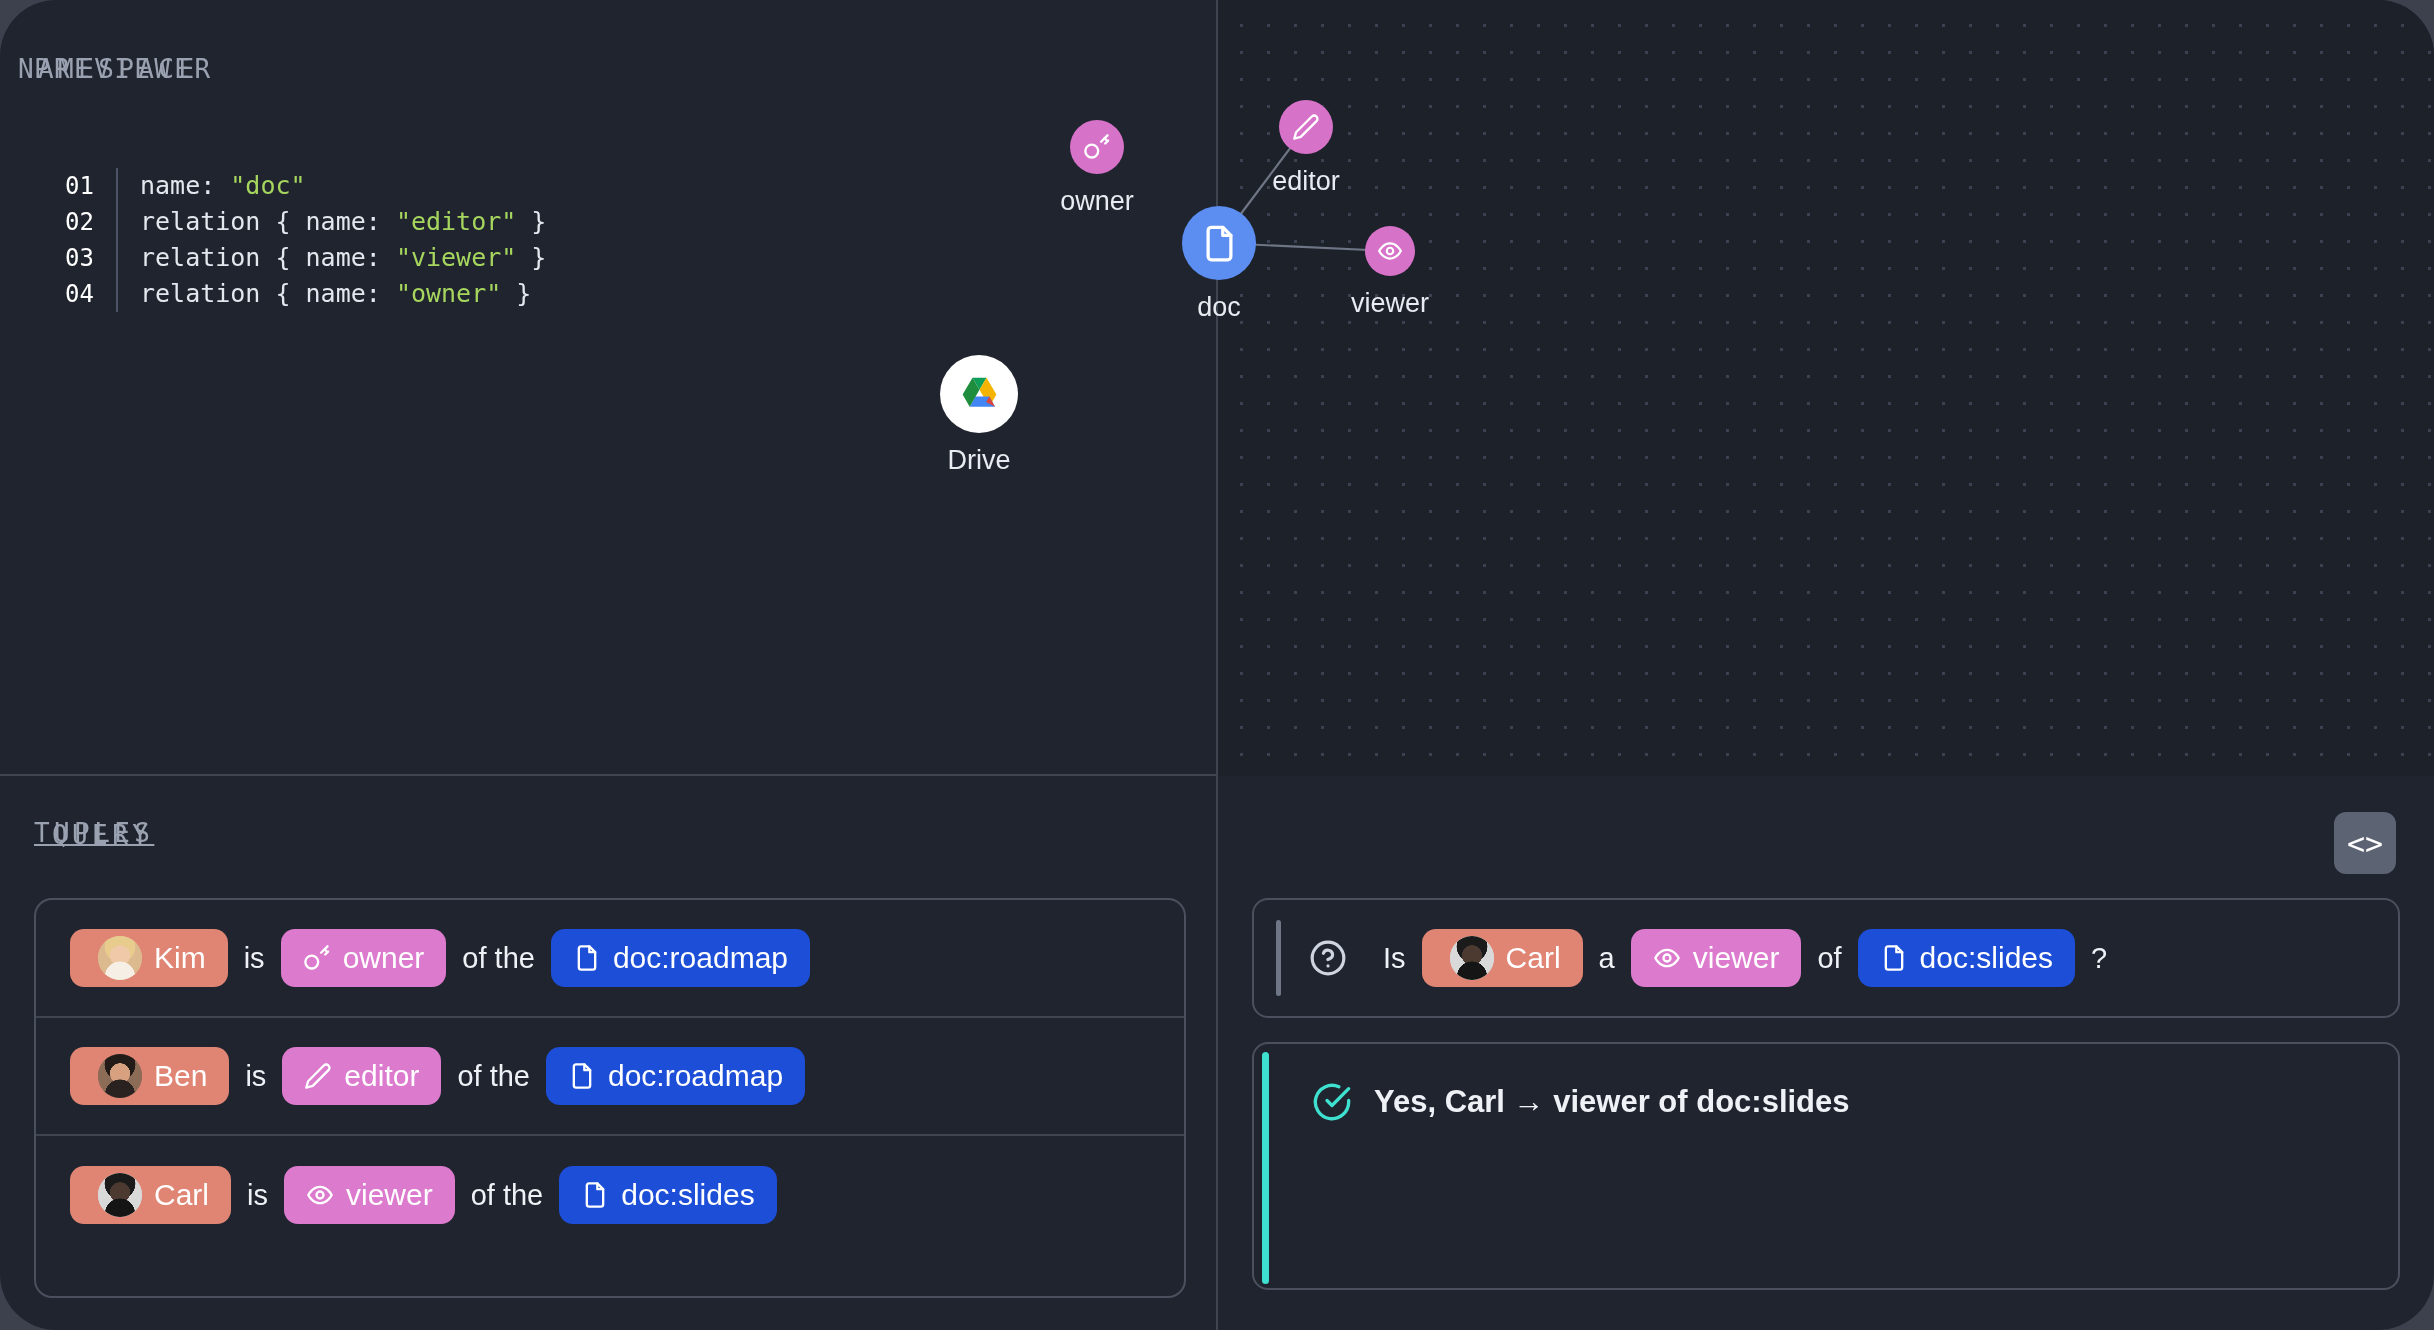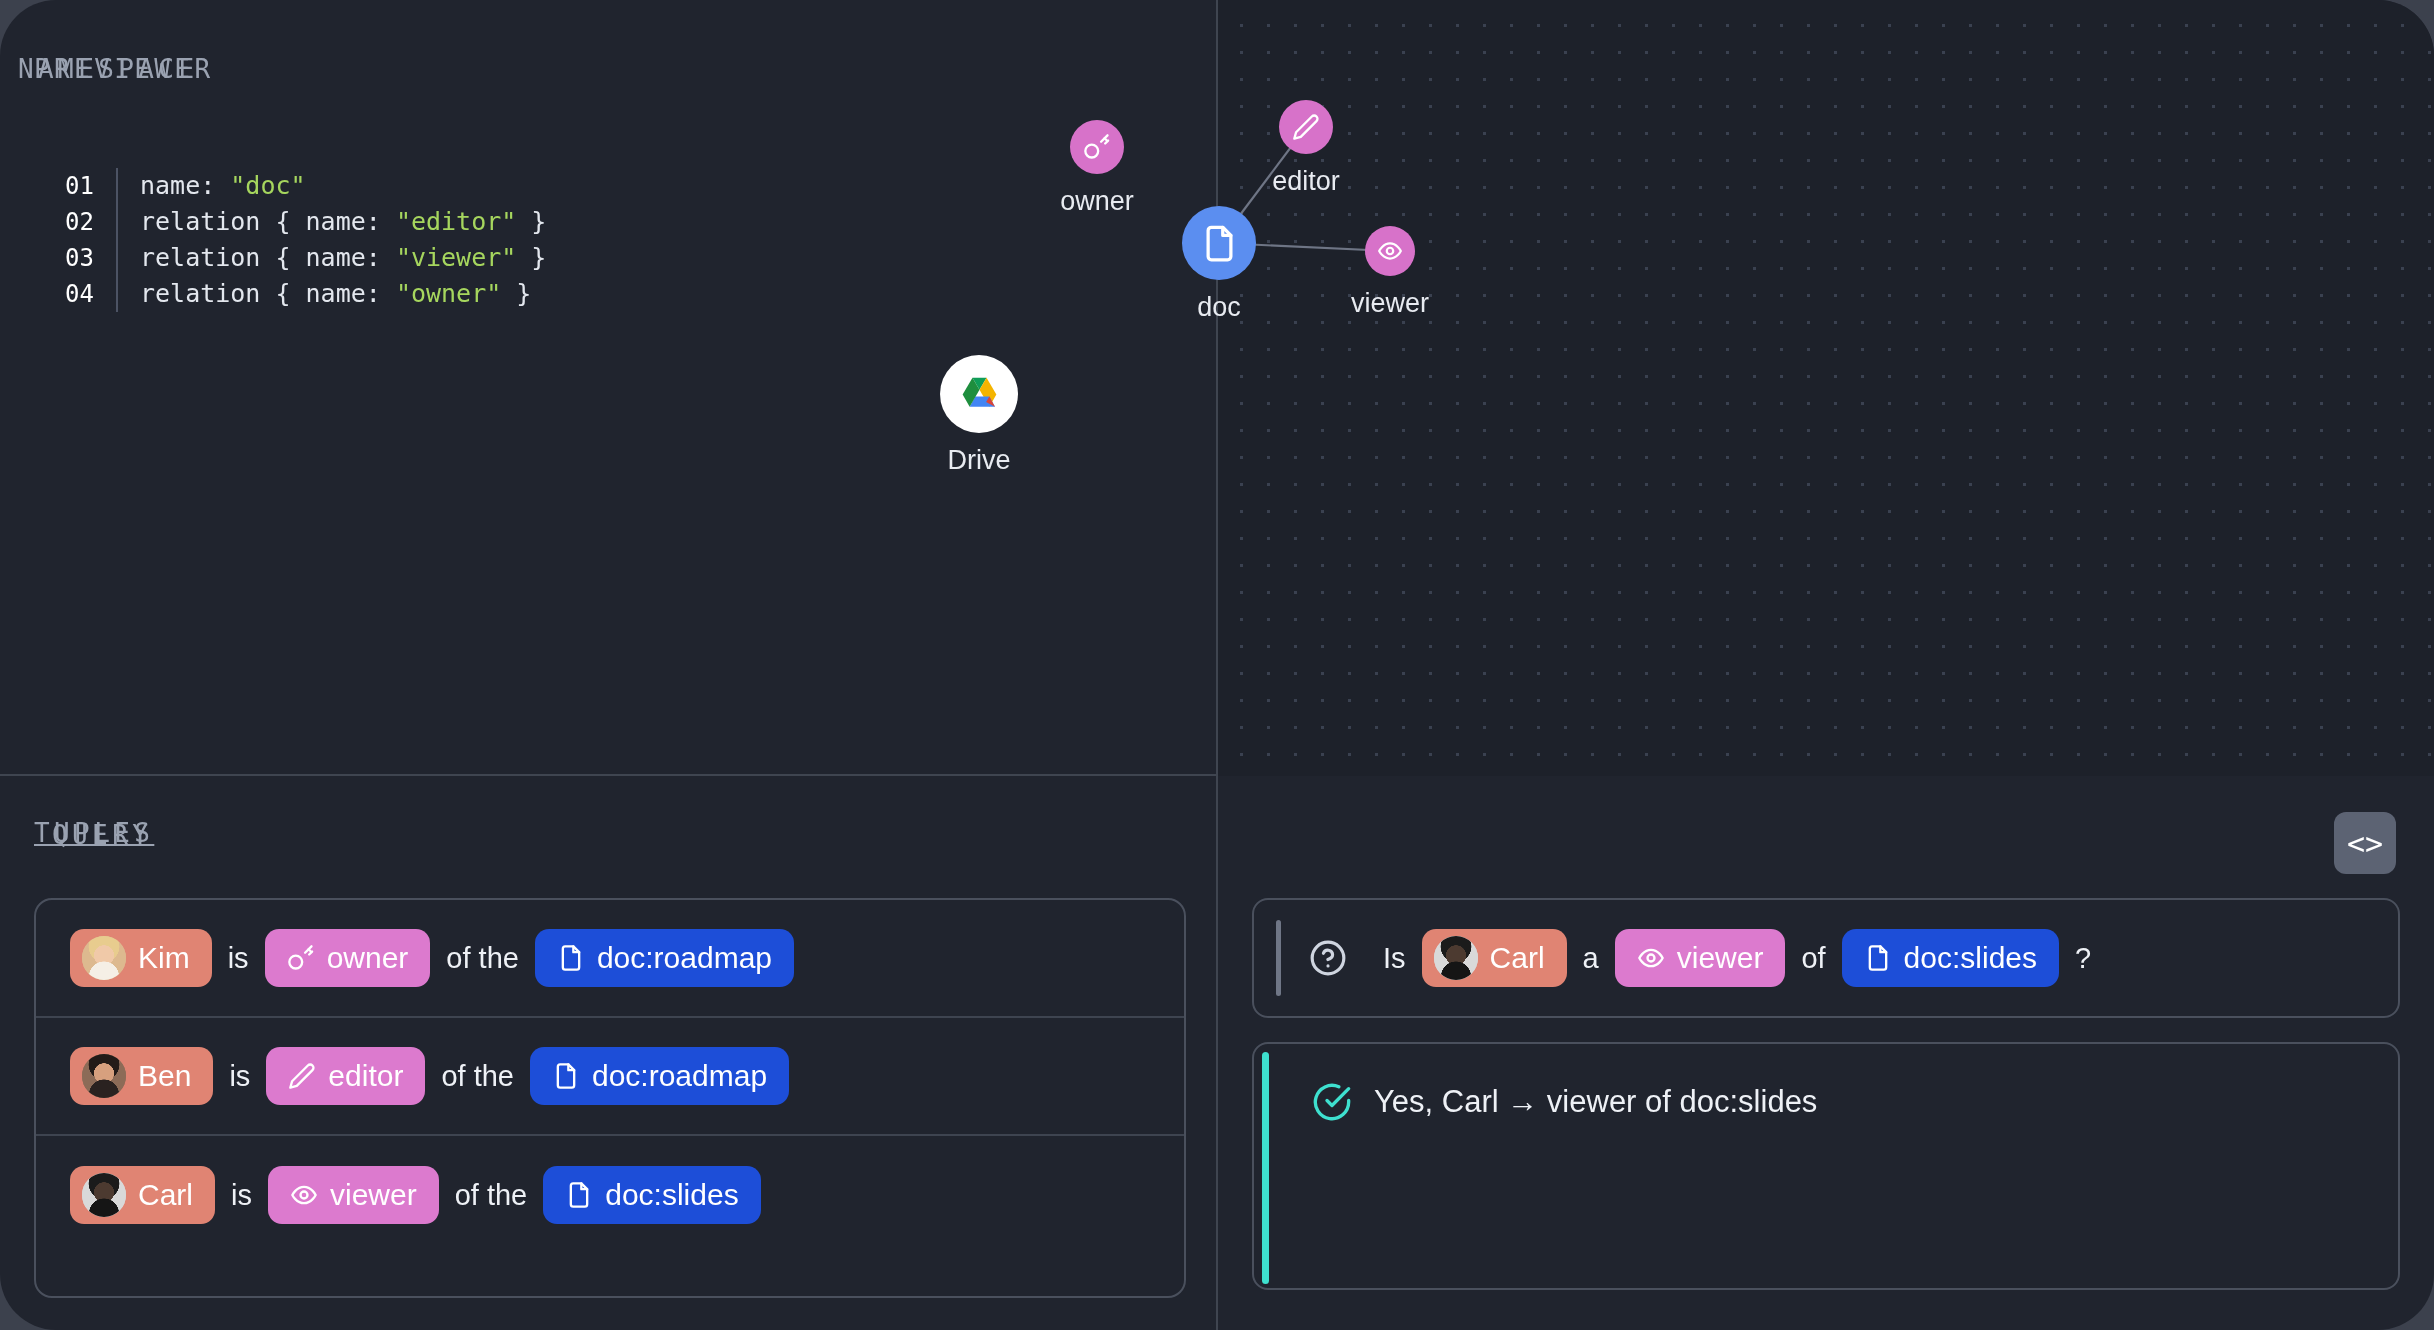--- a/index.html
+++ b/index.html
@@ -129,21 +129,21 @@
     display: inline-flex;
     align-items: center;
     border-radius: 14px;
     color: #ffffff;
     font-size: 30px;
     height: 58px;
     padding: 0 22px;
     box-sizing: border-box;
     white-space: nowrap;
   }
-  .chip.subject  { background: #e08473; padding-left: 12px; }
+  .chip.subject  { background: #e08473; padding-left: 28px; }
   .chip.relation { background: #dc7ace; }
   .chip.object   { background: #1d4ed8; }
   .chip .chip-icon { display: inline-flex; align-items: center; margin-right: 12px; }
   .avatar {
     width: 44px; height: 44px;
     border-radius: 50%;
     margin-right: 12px;
     flex: none;
     overflow: hidden;
     position: relative;
@@ -209,21 +209,21 @@
   #answer-body {
     position: absolute;
     left: 58px; top: 38px;
     display: flex;
     align-items: center;
   }
   #answer-check-icon { margin-right: 22px; display: flex; align-items: center; }
   #answer-text {
     color: #eef1f6;
     font-size: 31px;
-    font-weight: normal;
+    font-weight: bold;
     white-space: nowrap;
   }
 </style>
 </head>
 <body>
 
 <div id="app">
   <div class="shell">
 
     <div class="pane" id="pane-namespace"></div>

